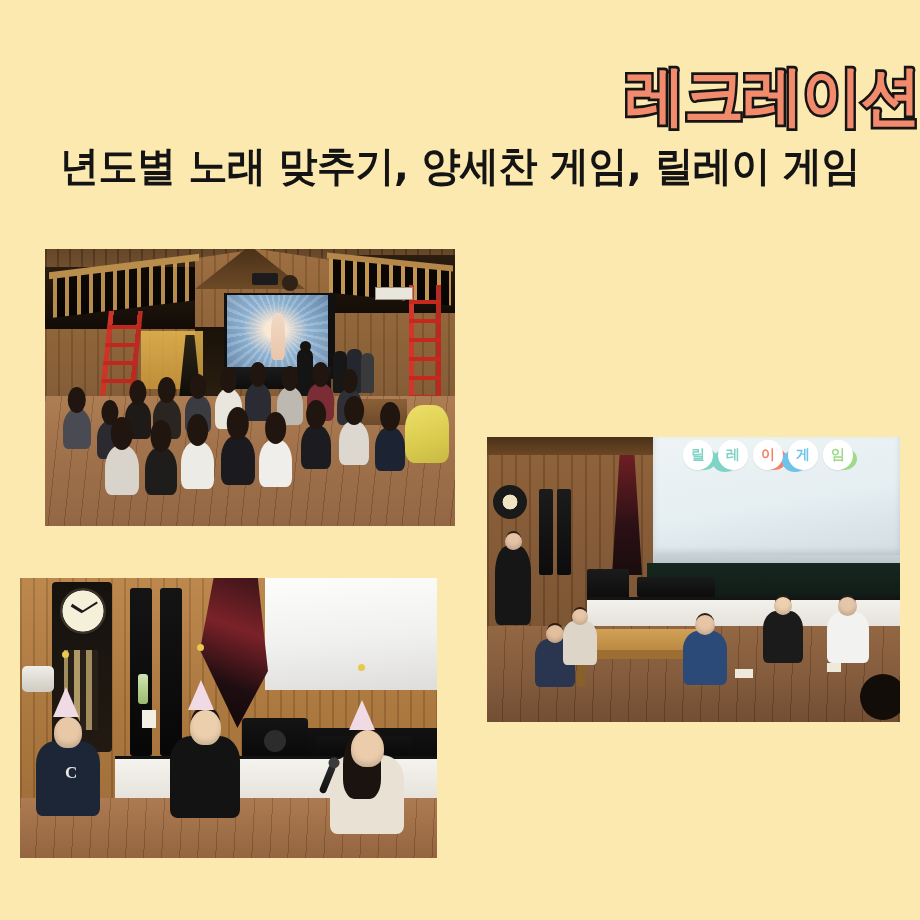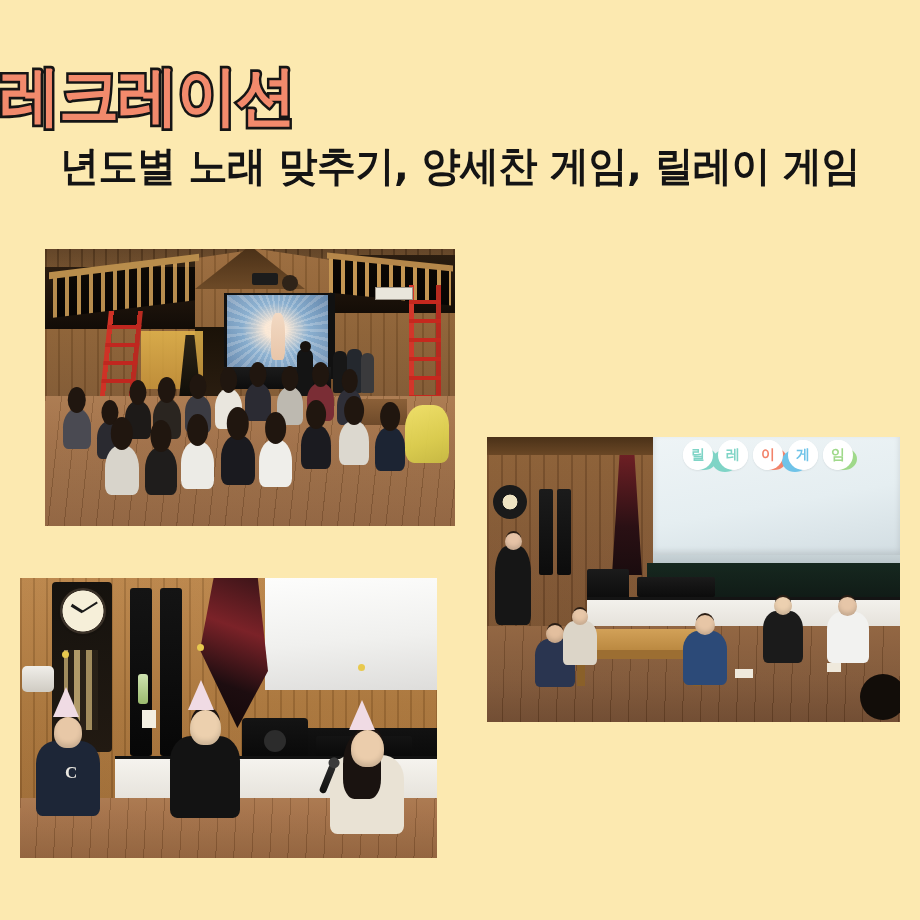--- a/index.html
+++ b/index.html
@@ -20,21 +20,21 @@
     background: #fce9b0;
     overflow: hidden;
   }
 
   
   .title-block {
     position: absolute;
     top: 62px;
     left: 0;
     width: 920px;
-    text-align: left;
+    text-align: right;
   }
   .main-title {
     display: inline-block;
     font-family: "DejaVu Sans", "Liberation Sans", sans-serif;
     font-size: 60px;
     font-weight: bold;
     letter-spacing: -1px;
     color: #f28a6c;
     -webkit-text-stroke: 5px #151515;
     paint-order: stroke fill;

